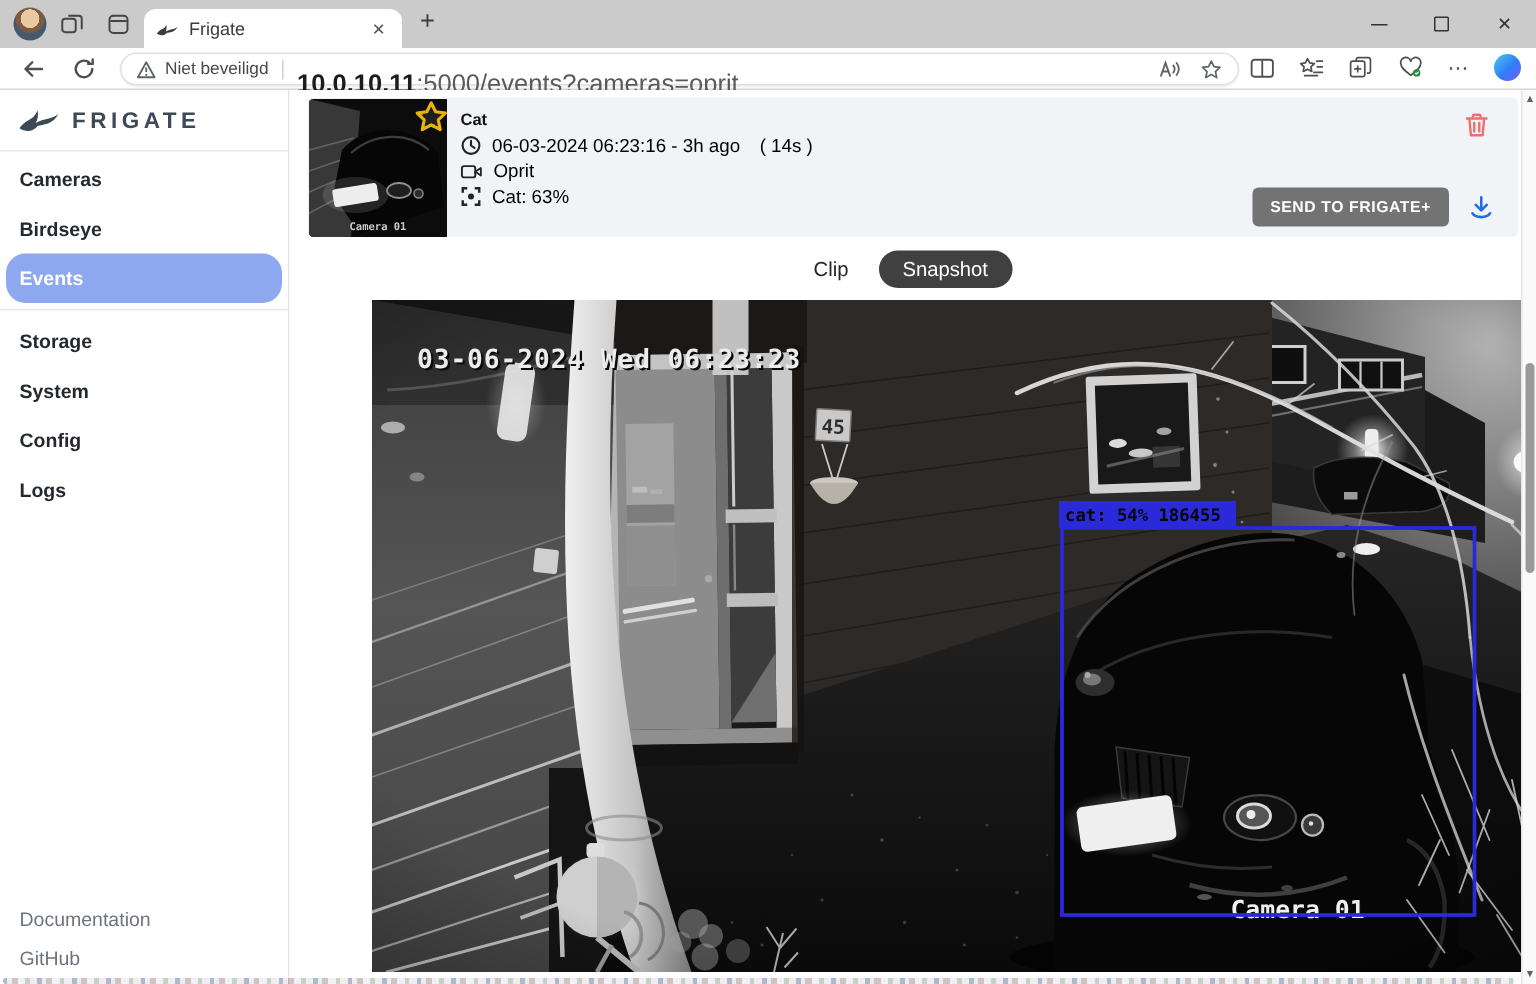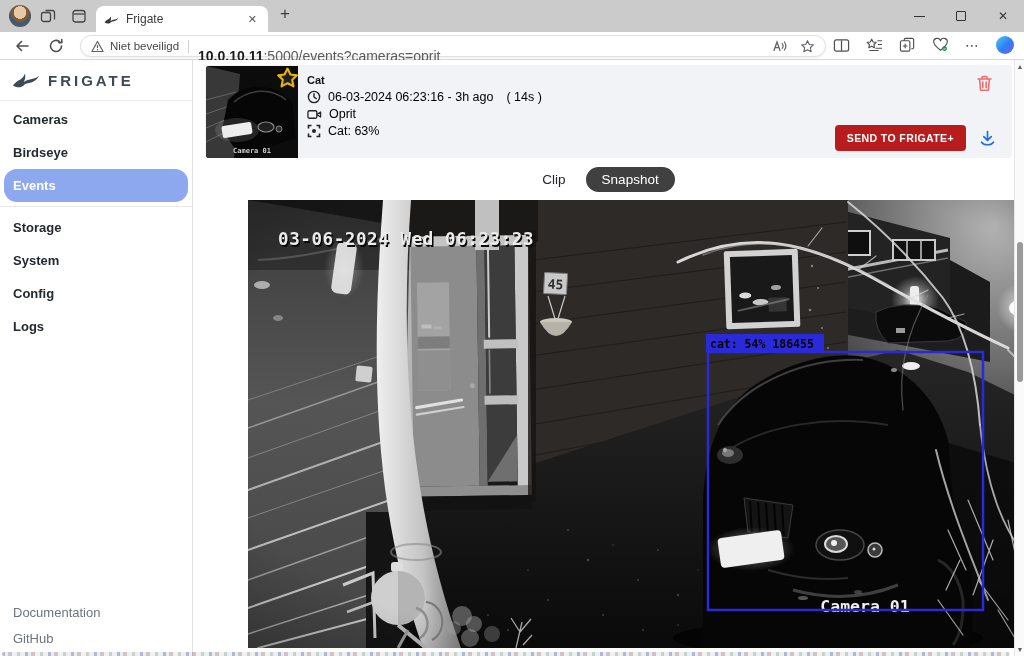--- a/index.html
+++ b/index.html
@@ -23,21 +23,21 @@
   .wc-max i { display:block; width:10px; height:10px; border:1.2px solid #333; border-radius:1px; }
   .wc-close { font-size:12px; }
 
   
   .toolbar { position:absolute; left:0; top:32px; width:1024px; height:28px; background:#fff; border-bottom:1px solid #d7d7d7; }
   .nav-btn { position:absolute; top:5px; width:18px; height:18px; color:#4f4f4f; }
   .addressbar { position:absolute; left:80px; top:3px; width:746px; height:22px; border:1px solid #e1e1e1; border-radius:12px;
                 background:#fff; box-shadow:0 1px 2px rgba(0,0,0,.07); display:flex; align-items:center; padding:0 10px; }
   .sec-label { font-size:11.5px; color:#474747; margin-left:6px; white-space:nowrap; }
   .addr-sep { width:1px; height:13px; background:#cfcfcf; margin:0 9px; }
-  .addr-url { font-size:14px; color:#5a5a5a; white-space:nowrap; overflow:hidden; flex:1;margin-top:20px; }
+  .addr-url { font-size:17px; color:#5a5a5a; white-space:nowrap; overflow:hidden; flex:1;margin-top:20px; }
   .addr-url b { color:#1b1b1b; font-weight:700; }
   .addr-right { display:flex; align-items:center; gap:13px; color:#5f6368; }
   .tool-right { position:absolute; right:10px; top:4px; display:flex; align-items:center; gap:16px; color:#4f4f4f; }
   .more-dots { font-size:14px; letter-spacing:1px; color:#4f4f4f; }
   .copilot { width:18px; height:18px; border-radius:50%;
              background:linear-gradient(135deg,#4ec8f0 0%,#2f7df6 55%,#7b5cf0 100%); }
 
   
   .sidebar { position:absolute; left:0; top:60px; width:193px; height:596px; background:#fff; border-right:1px solid #e2e2e2; }
   .logo-row { height:41px; display:flex; align-items:center; padding:0 12px; border-bottom:1px solid #ececec; }
@@ -57,21 +57,21 @@
   .thumb-wrap { position:absolute; left:1px; top:1px; width:92px; height:92px; }
   .thumb-wrap svg { display:block; border-radius:3px 0 0 3px; }
   .fav-star { position:absolute; top:1px; right:-1px; width:23px; height:23px; }
   .ec-body { position:absolute; left:102px; top:9px; }
   .ec-title { font-size:11px; font-weight:700; color:#111; margin-bottom:4px; }
   .ec-row { display:flex; align-items:center; font-size:12.5px; color:#000000; margin-bottom:3px; }
   .ec-row svg { margin-right:7px; flex:none; }
   .dur { margin-left:13px; }
   .ec-trash { position:absolute; top:9px; right:18px; width:19px; height:19px; }
   .ec-actions { position:absolute; bottom:7px; right:15px; display:flex; align-items:center; gap:12px; }
-  .send-btn { background:#b91c1c; color:#fff; font-size:10.5px; font-weight:700; letter-spacing:.4px;
+  .send-btn { background:#737373; color:#fff; font-size:10.5px; font-weight:700; letter-spacing:.4px;
               padding:7px 12px; border:none; border-radius:4px; }
   .dl-icon { width:19px; height:19px; }
 
   .viewer-tabs { height:42px; width:807px; display:flex; align-items:center; justify-content:center; gap:20px; }
   .clip-tab { font-size:13.5px; color:#212529; }
   .snap-tab { background:#404040; color:#fff; font-size:13.5px; padding:5px 16px; border-radius:15px; }
 
   .scene-wrap { width:808px; height:448px;padding-left:43px; }
   .scene-wrap svg { display:block; }
 

